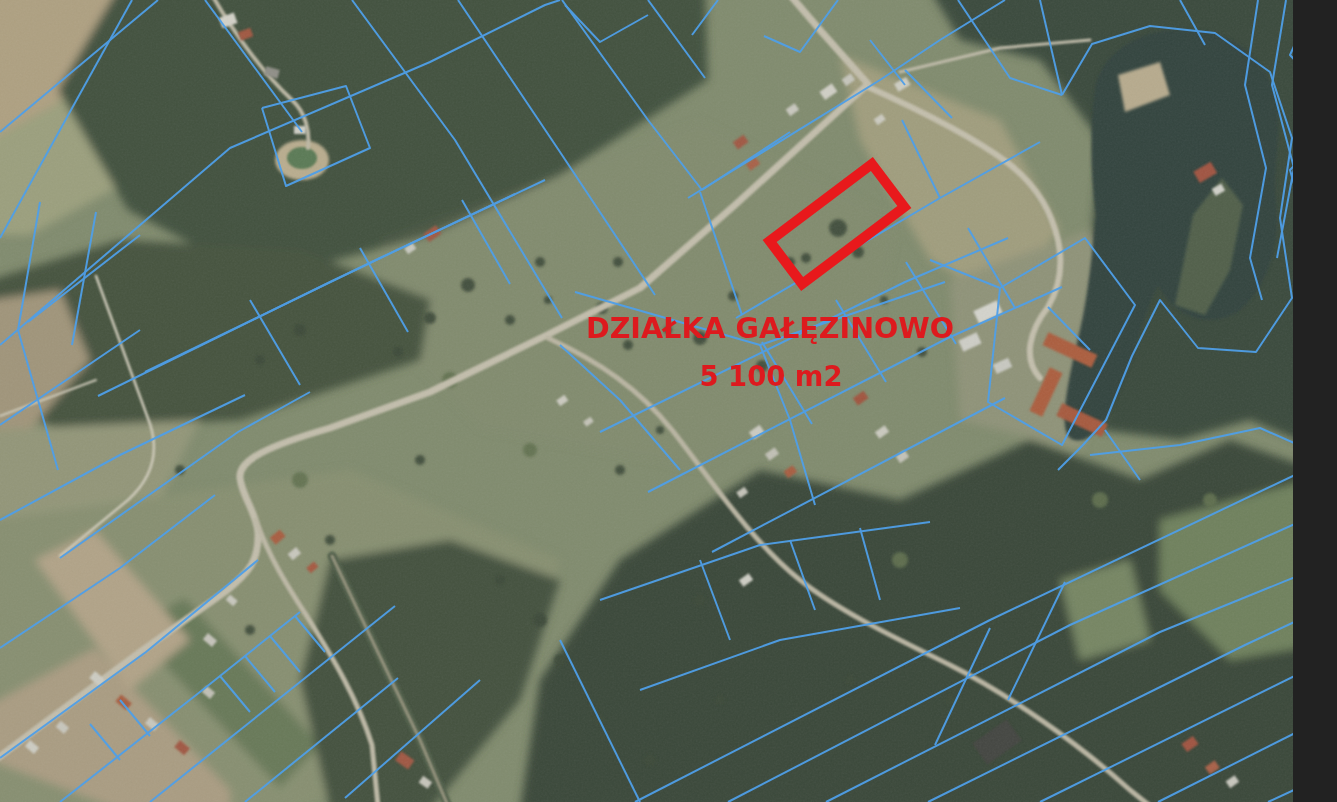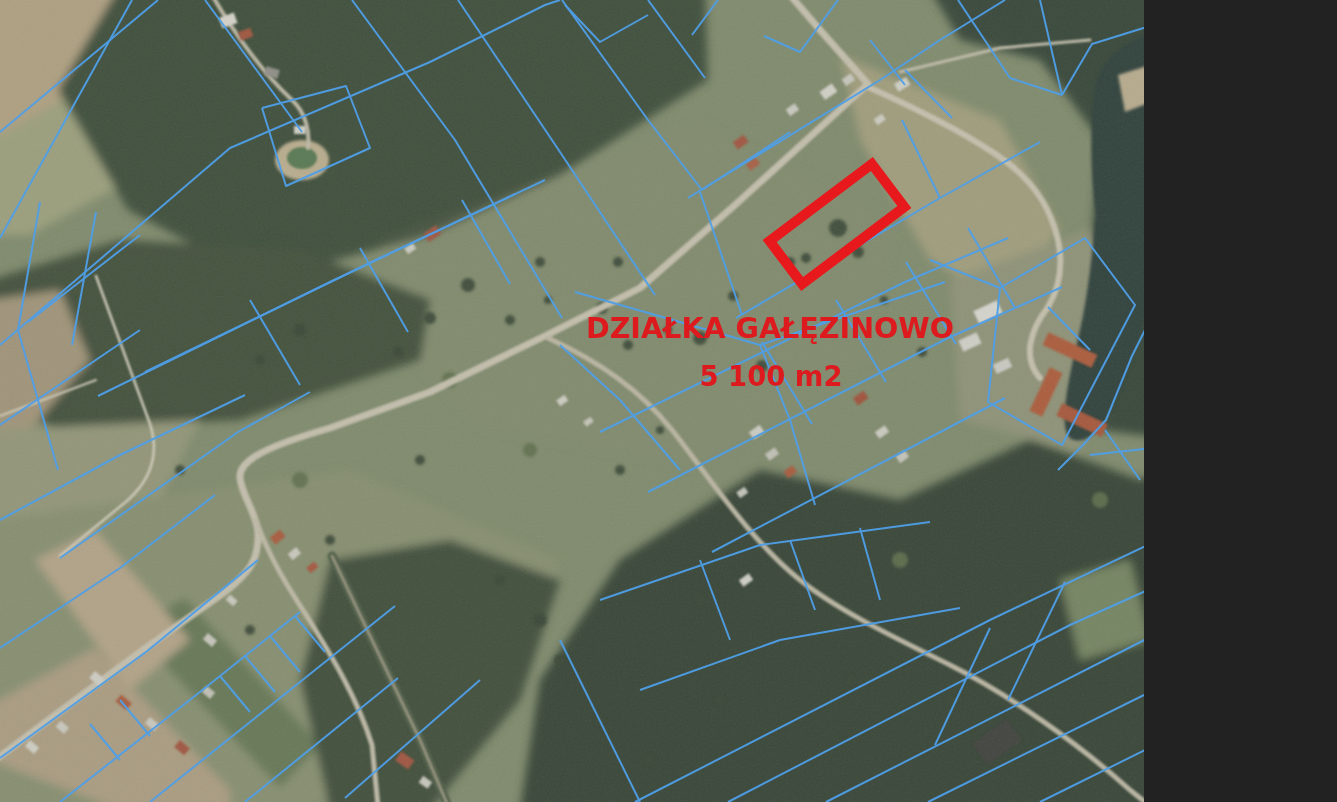--- a/index.html
+++ b/index.html
@@ -1,16 +1,16 @@
 <!DOCTYPE html>
 <html><head>
 <meta charset="utf-8">
 <style>
   html,body{margin:0;padding:0;background:#222;}
-  .stage{position:relative;width:1144px;height:802px;overflow:hidden;background:#87906f;
+  .stage{position:relative;width:1293px;height:802px;overflow:hidden;background:#87906f;
          font-family:"DejaVu Sans","Liberation Sans",sans-serif;}
   .stage svg{display:block;width:1337px;height:802px;}
   .annot-text{font-family:"DejaVu Sans","Liberation Sans",sans-serif;font-weight:700;}
 </style>
 </head>
 <body>
 
 <div class="stage">
 <svg viewBox="0 0 1337 802" xmlns="http://www.w3.org/2000/svg">
   <defs>

